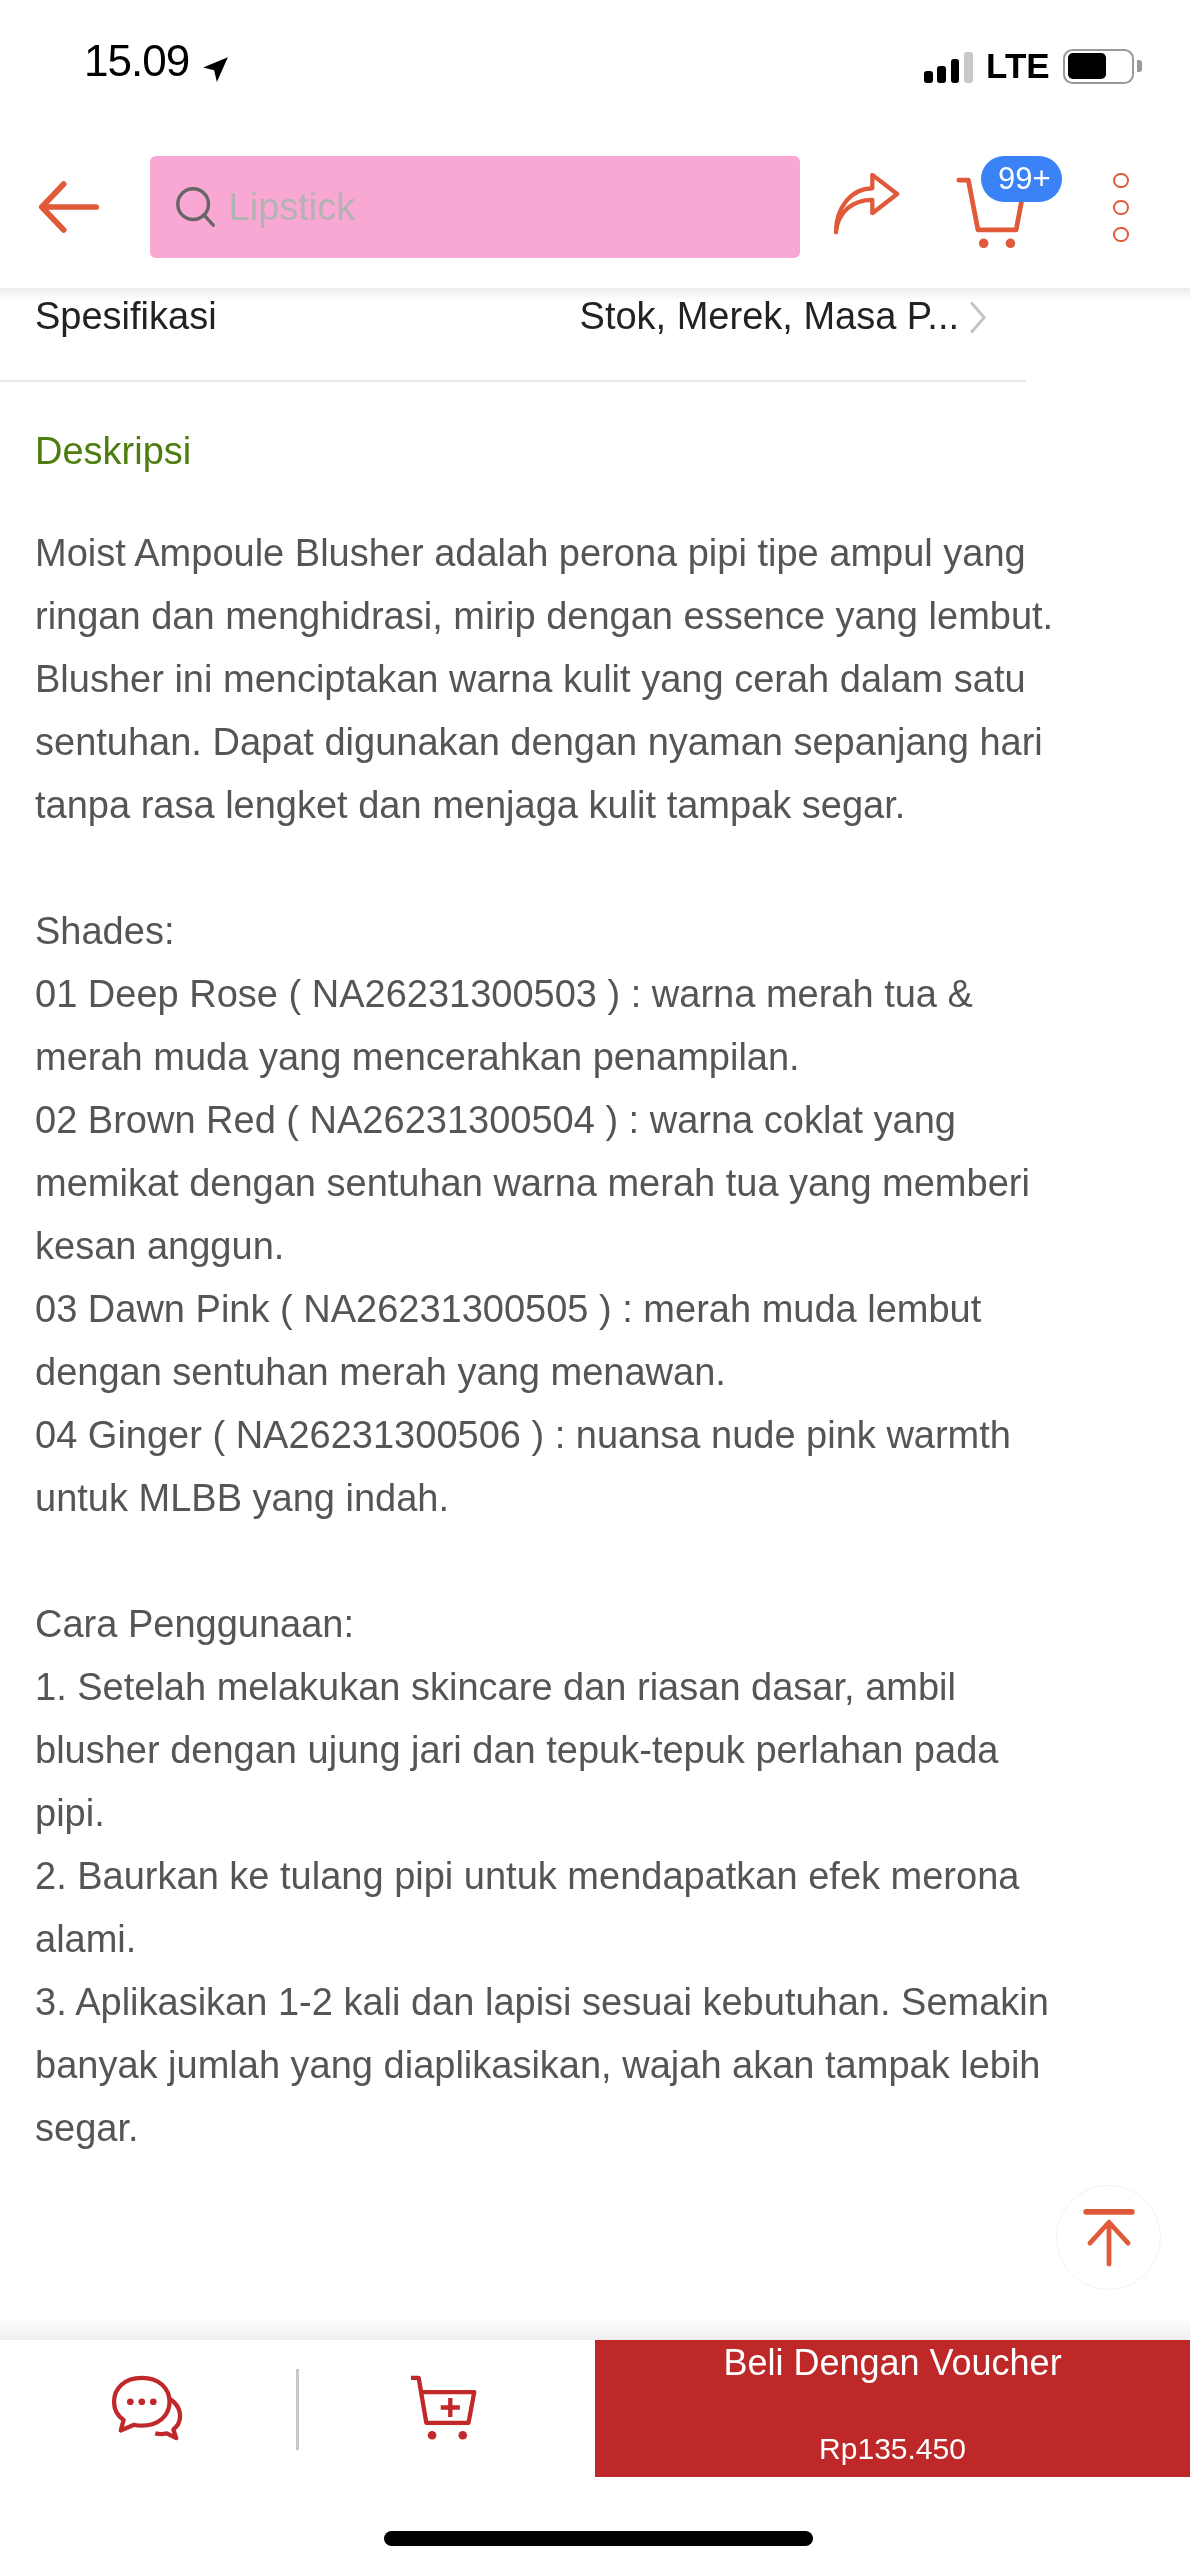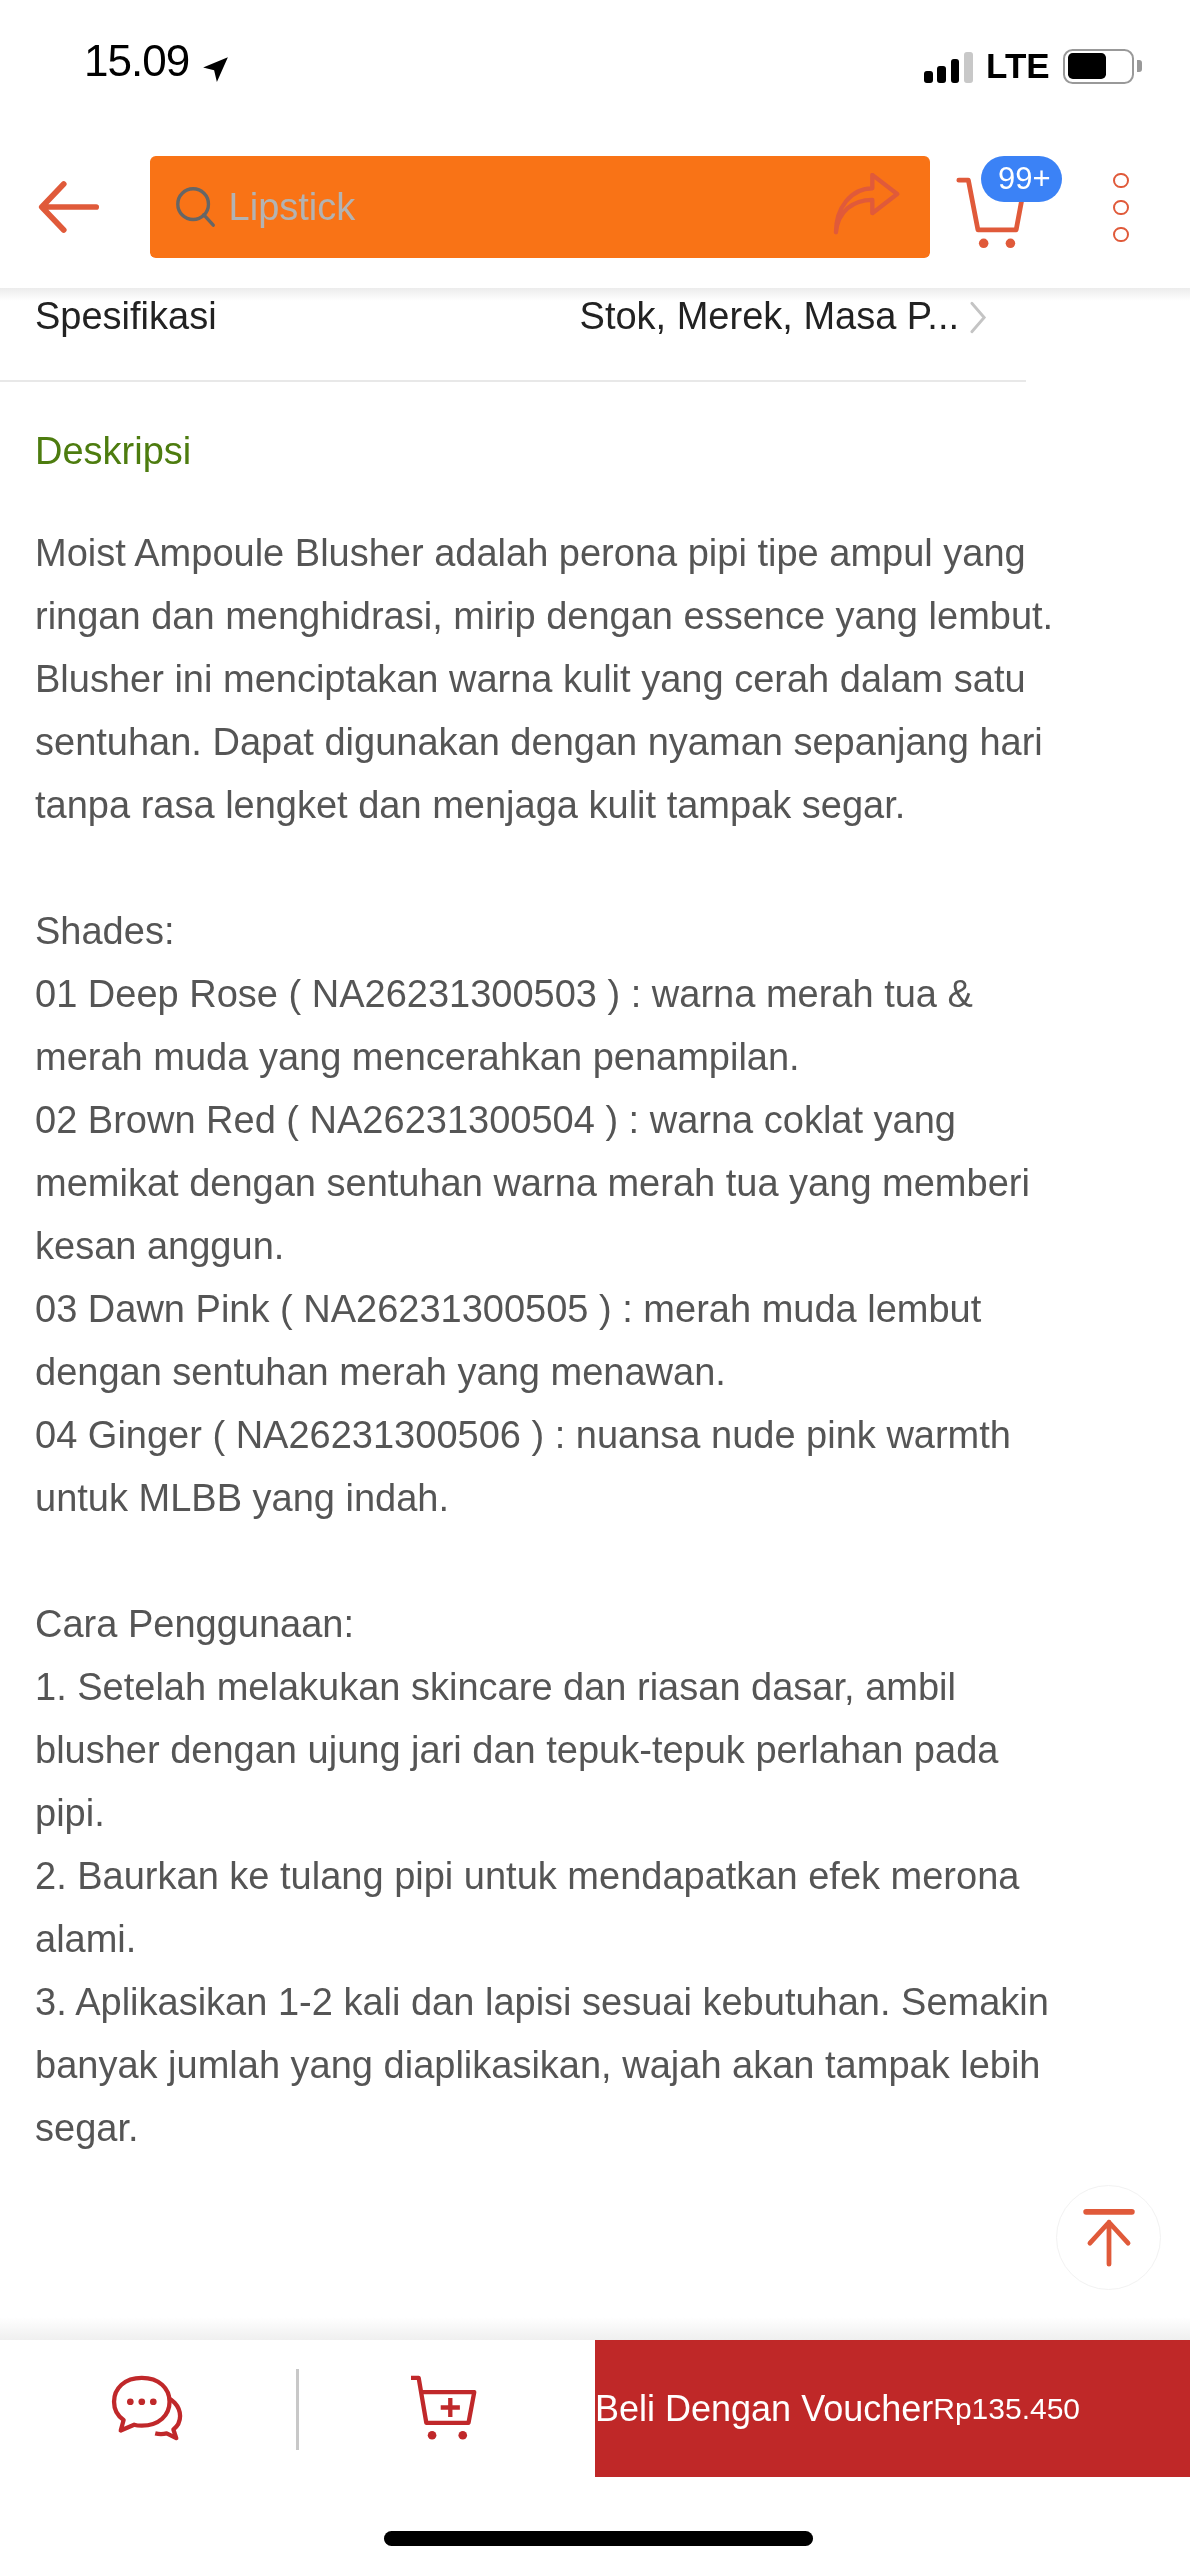--- a/index.html
+++ b/index.html
@@ -29,22 +29,22 @@
 
   
   .header {
     position: absolute; left: 0; top: 125px; width: 1190px; height: 163px; background: #fff;
     z-index: 2;
   }
   .header-shadow { position: absolute; left: 0; top: 288px; width: 1190px; height: 13.4px;
     background: linear-gradient(#ececec, rgba(255,255,255,0)); z-index: 2; }
   .back-btn { position: absolute; left: 35px; top: 50px; width: 67px; height: 63px; display: flex; align-items: center; justify-content: center; }
   .search-box {
-    position: absolute; left: 150px; top: 31px; width: 780px; height: 102px;
-    background: #f97316; border-radius: 5.8px; display: flex; align-items: center; padding-left: 23px;
+    position: absolute; left: 150px; top: 31px; width: 650px; height: 102px;
+    background: #f9a8d4; border-radius: 5.8px; display: flex; align-items: center; padding-left: 23px;
   }
   .search-box input {
     border: none; background: transparent; outline: none;
     font-family: "Liberation Sans", "DejaVu Sans", sans-serif;
     font-size: 38px; color: #333; margin-left: 9.6px; width: 537px;
   }
   .search-box input::placeholder { color: #b3b3b3; }
   .share-btn { position: absolute; left: 830px; top: 48px; width: 77px; height: 67px; }
   .cart-btn { position: absolute; left: 955px; top: 38px; width: 86px; height: 86px; }
   .cart-badge {
@@ -86,21 +86,21 @@
 
   
   .bottom-shadow { position: absolute; left: 0; top: 2317px; width: 1190px; height: 23px;
     background: linear-gradient(rgba(255,255,255,0), #efefef); }
   .bottom-bar { position: absolute; left: 0; top: 2340px; width: 1190px; height: 140px; background: #fff; }
   .chat-btn { position: absolute; left: 96px; top: 19px; width: 105px; height: 96px; display: flex; align-items: center; justify-content: center; }
   .bar-divider { position: absolute; left: 296px; top: 29px; width: 2.9px; height: 81px; background: #c8c8c8; }
   .addcart-btn { position: absolute; left: 393px; top: 19px; width: 105px; height: 96px; display: flex; align-items: center; justify-content: center; }
   .buy-btn {
     position: absolute; left: 595px; top: 0; width: 595px; height: 137px; background: #bf2828;
-    color: #fff; display: flex; flex-direction: row; align-items: center; justify-content: flex-start; border: none;
+    color: #fff; display: flex; flex-direction: column; align-items: center; justify-content: space-between; border: none;
   }
   .buy-label { font-size: 36px; line-height: 46px; }
   .buy-price { font-size: 30px; line-height: 56px; font-weight: 400; }
 
   .home-indicator { position: absolute; left: 384px; top: 2531px; width: 429px; height: 15.3px; background: #000; border-radius: 7.7px; }
 </style>
 </head>
 <body>
 
 <div class="screen">

